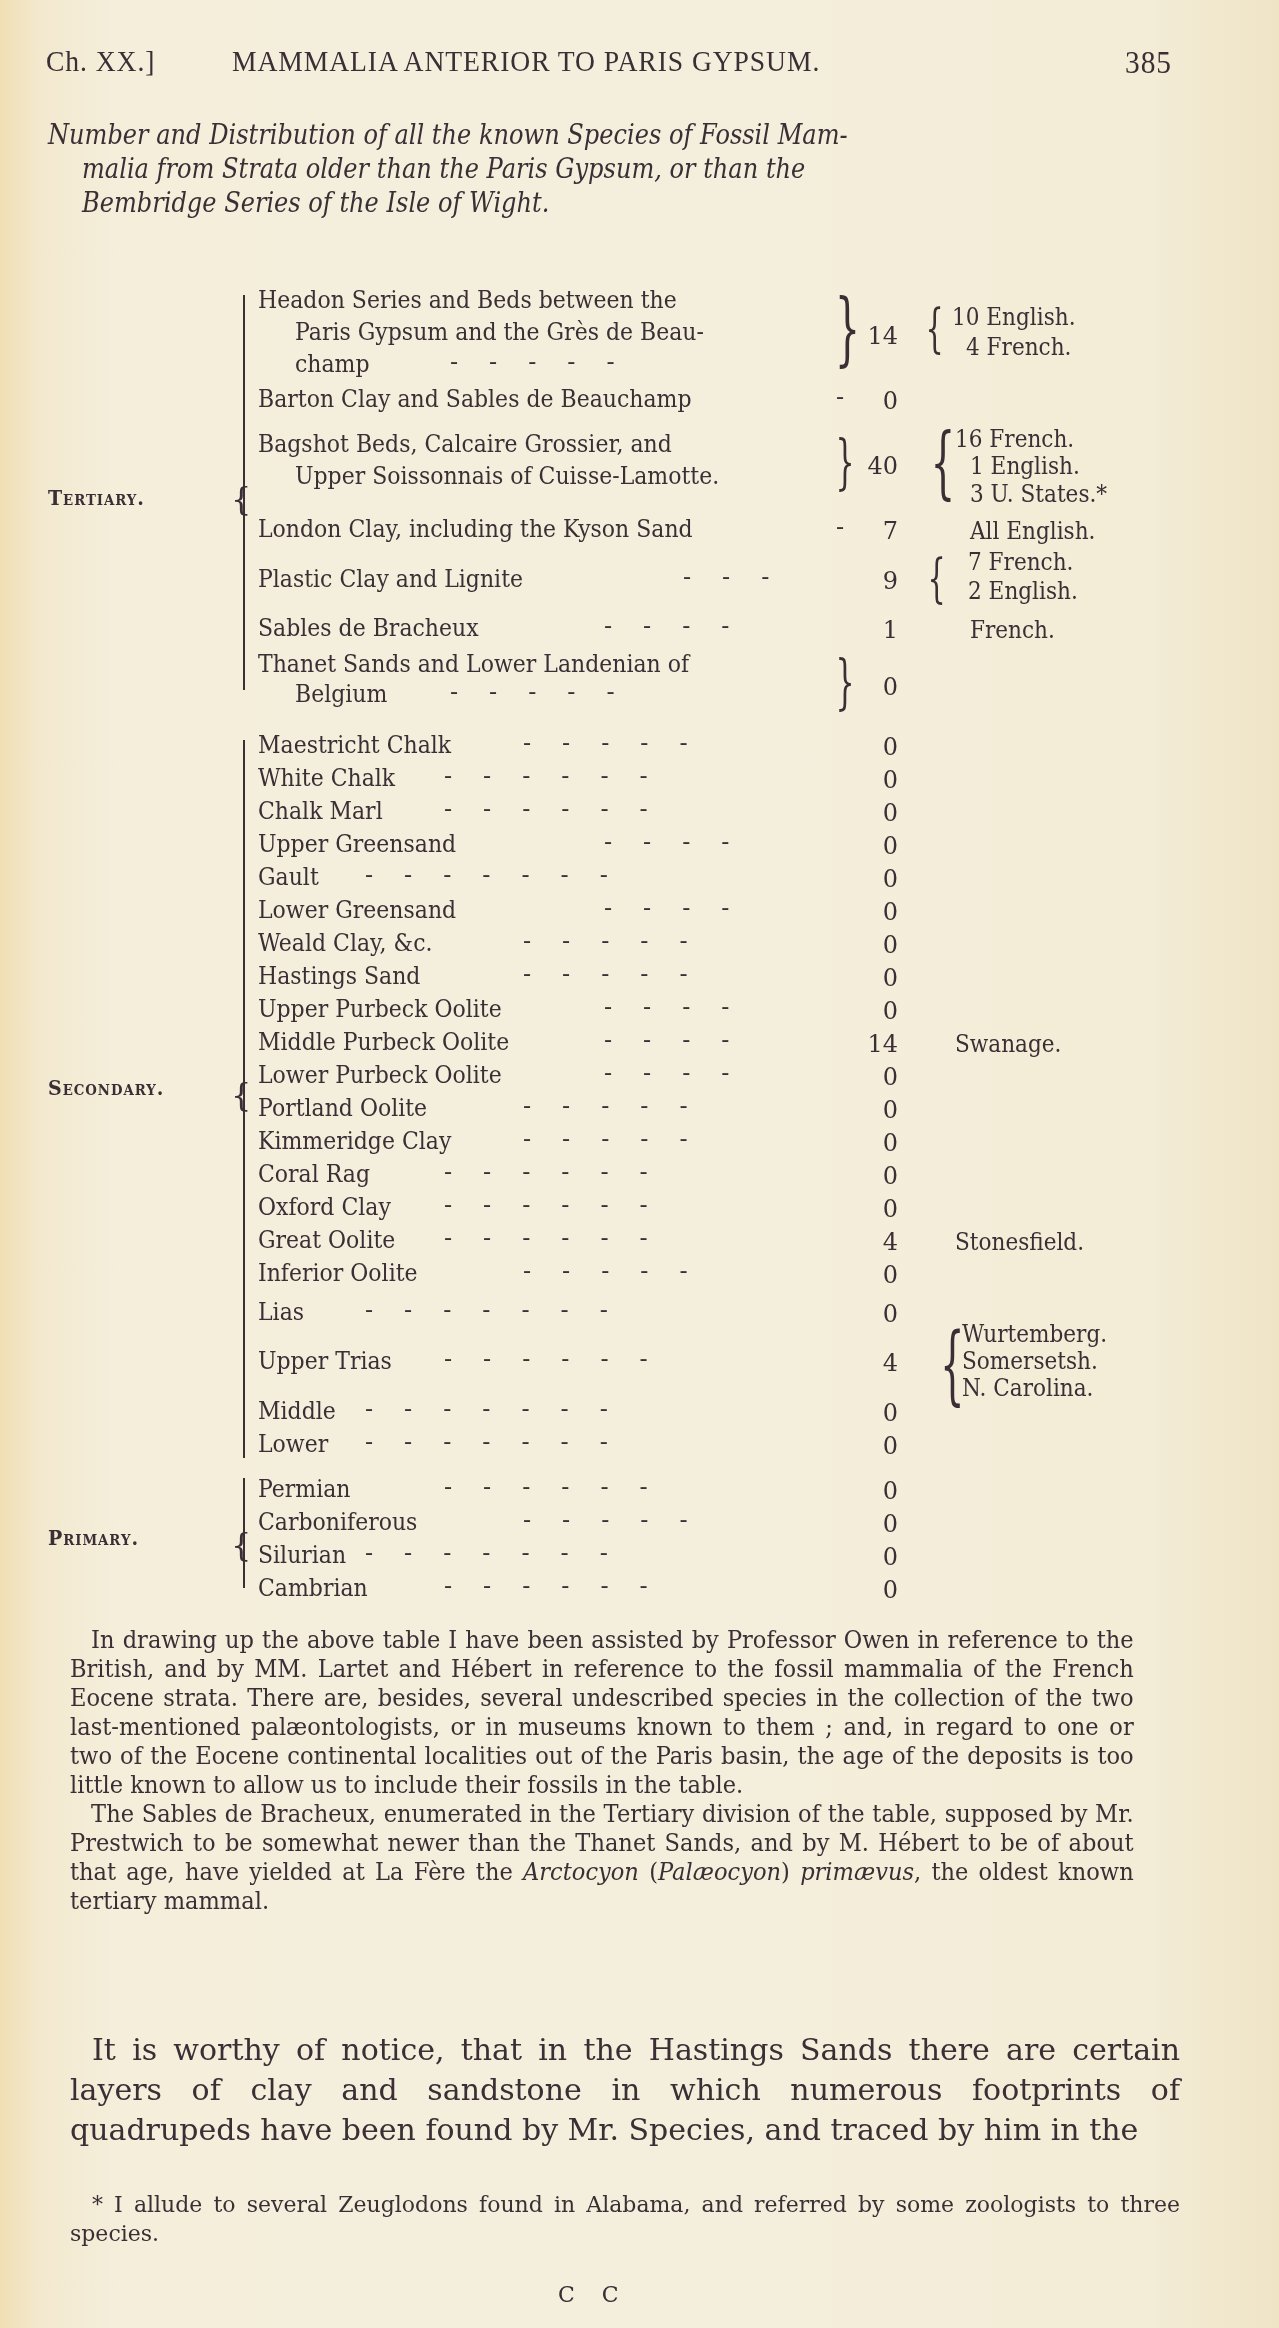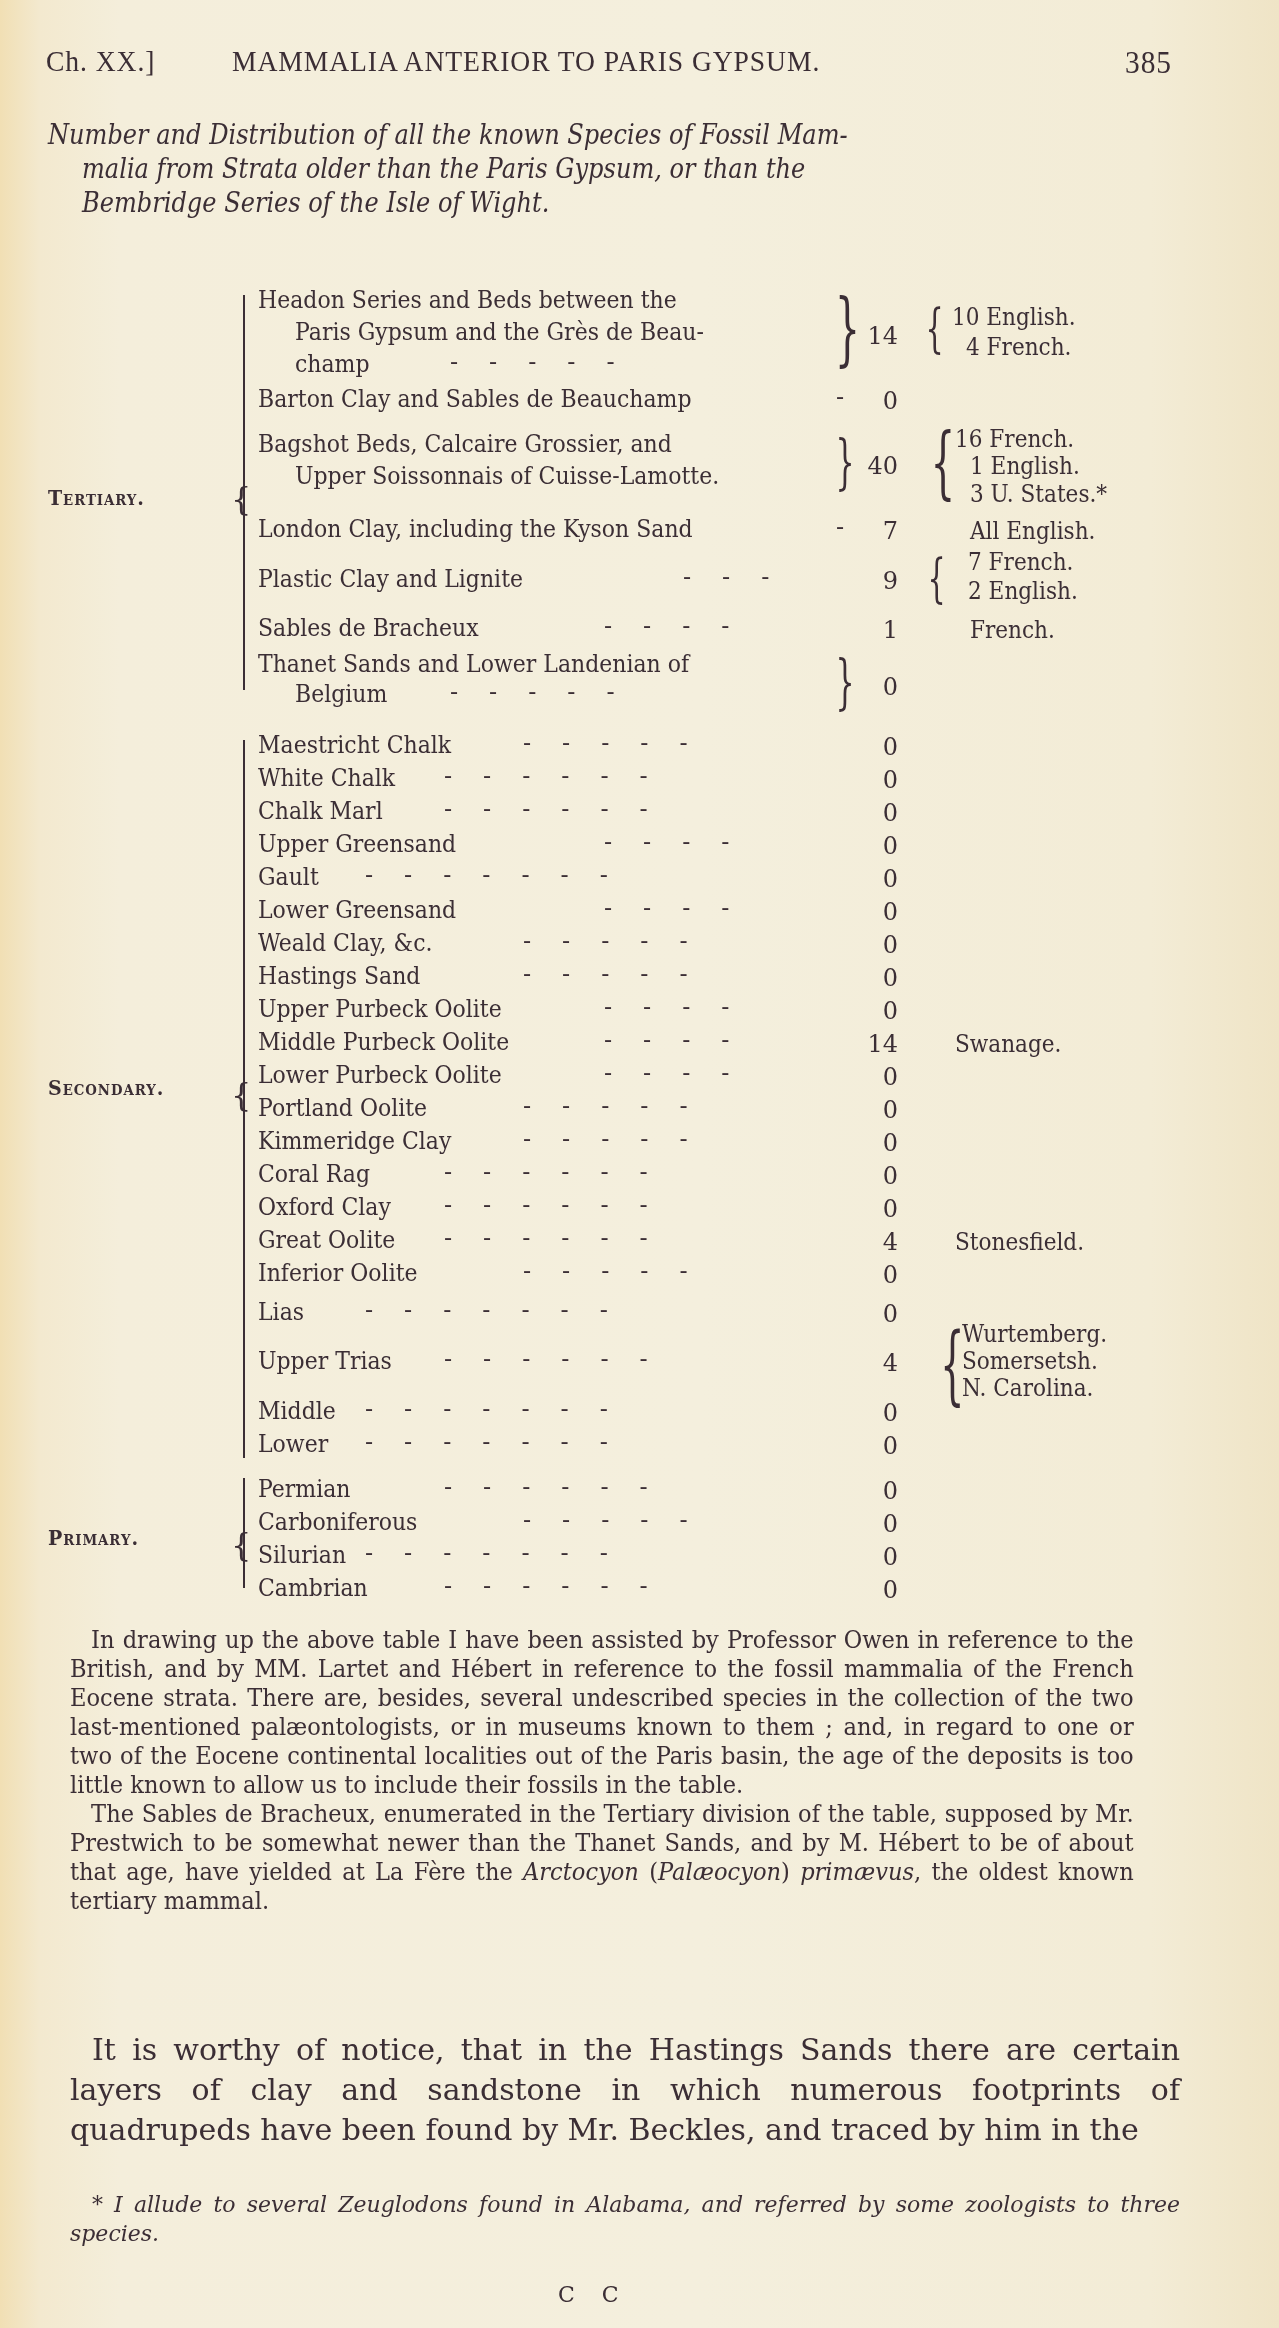--- a/index.html
+++ b/index.html
@@ -222,20 +222,20 @@
     <div class="dots" style="left:444px;top:1572px;letter-spacing:31px;">------</div>
   </div>
 </div>
 
 <div class="para" style="top:1626px;">
   <p>In drawing up the above table I have been assisted by Professor Owen in reference to the British, and by MM. Lartet and Hébert in reference to the fossil mammalia of the French Eocene strata. There are, besides, several undescribed species in the collection of the two last-mentioned palæontologists, or in museums known to them ; and, in regard to one or two of the Eocene continental localities out of the Paris basin, the age of the deposits is too little known to allow us to include their fossils in the table.</p>
   <p><span>The Sables de Bracheux, enumerated in the Tertiary division of the table, supposed by Mr. Prestwich to be somewhat newer than the Thanet Sands, and by M. Hébert to be of about that age, have yielded at La Fère the </span><i>Arctocyon</i><span> (</span><i>Palæocyon</i><span>) </span><i>primævus</i><span>, the oldest known tertiary mammal.</span></p>
 </div>
 
 <div class="big" style="top:2030px;">
-  <p>It is worthy of notice, that in the Hastings Sands there are certain layers of clay and sandstone in which numerous footprints of quadrupeds have been found by Mr. Beckles, and traced by him in the</p>
-</div>
-
-<div class="foot" style="top:2190px;font-style:italic;">
+  <p>It is worthy of notice, that in the Hastings Sands there are certain layers of clay and sandstone in which numerous footprints of quadrupeds have been found by Mr. Species, and traced by him in the</p>
+</div>
+
+<div class="foot" style="top:2190px;">
   <p>* I allude to several Zeuglodons found in Alabama, and referred by some zoologists to three species.</p>
 </div>
 
 <div class="sig">C C</div>
 
 </body></html>

